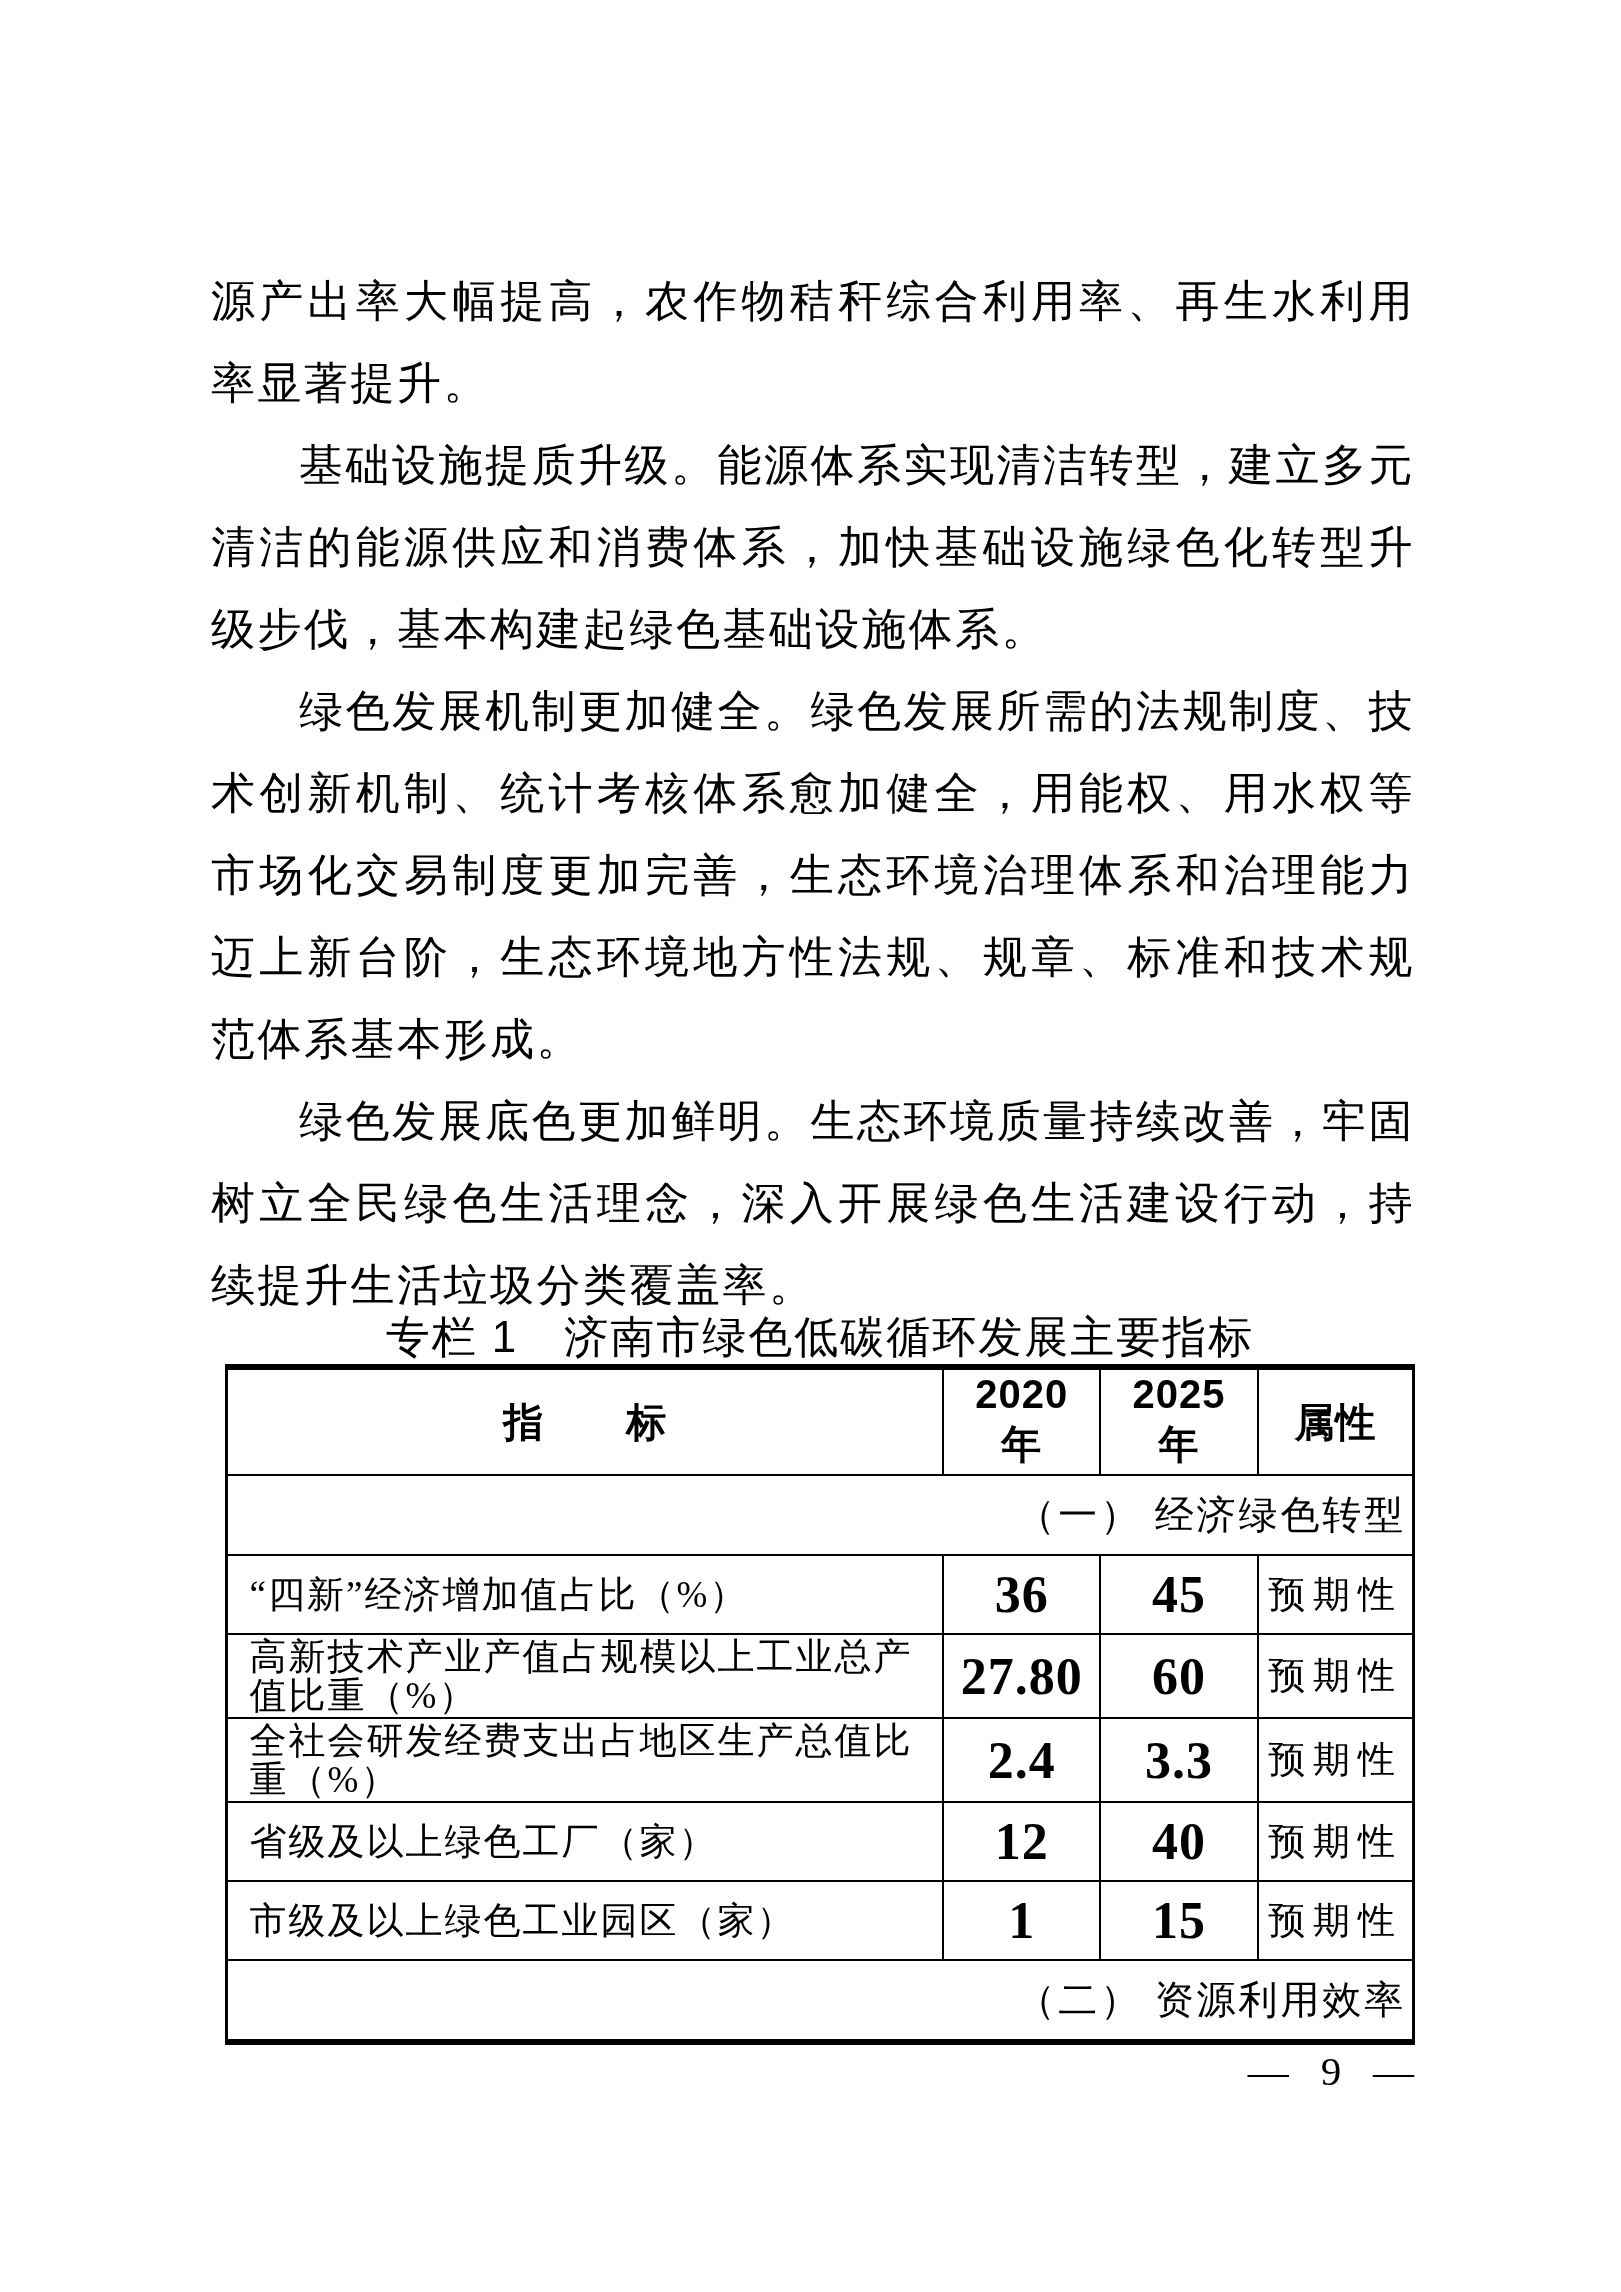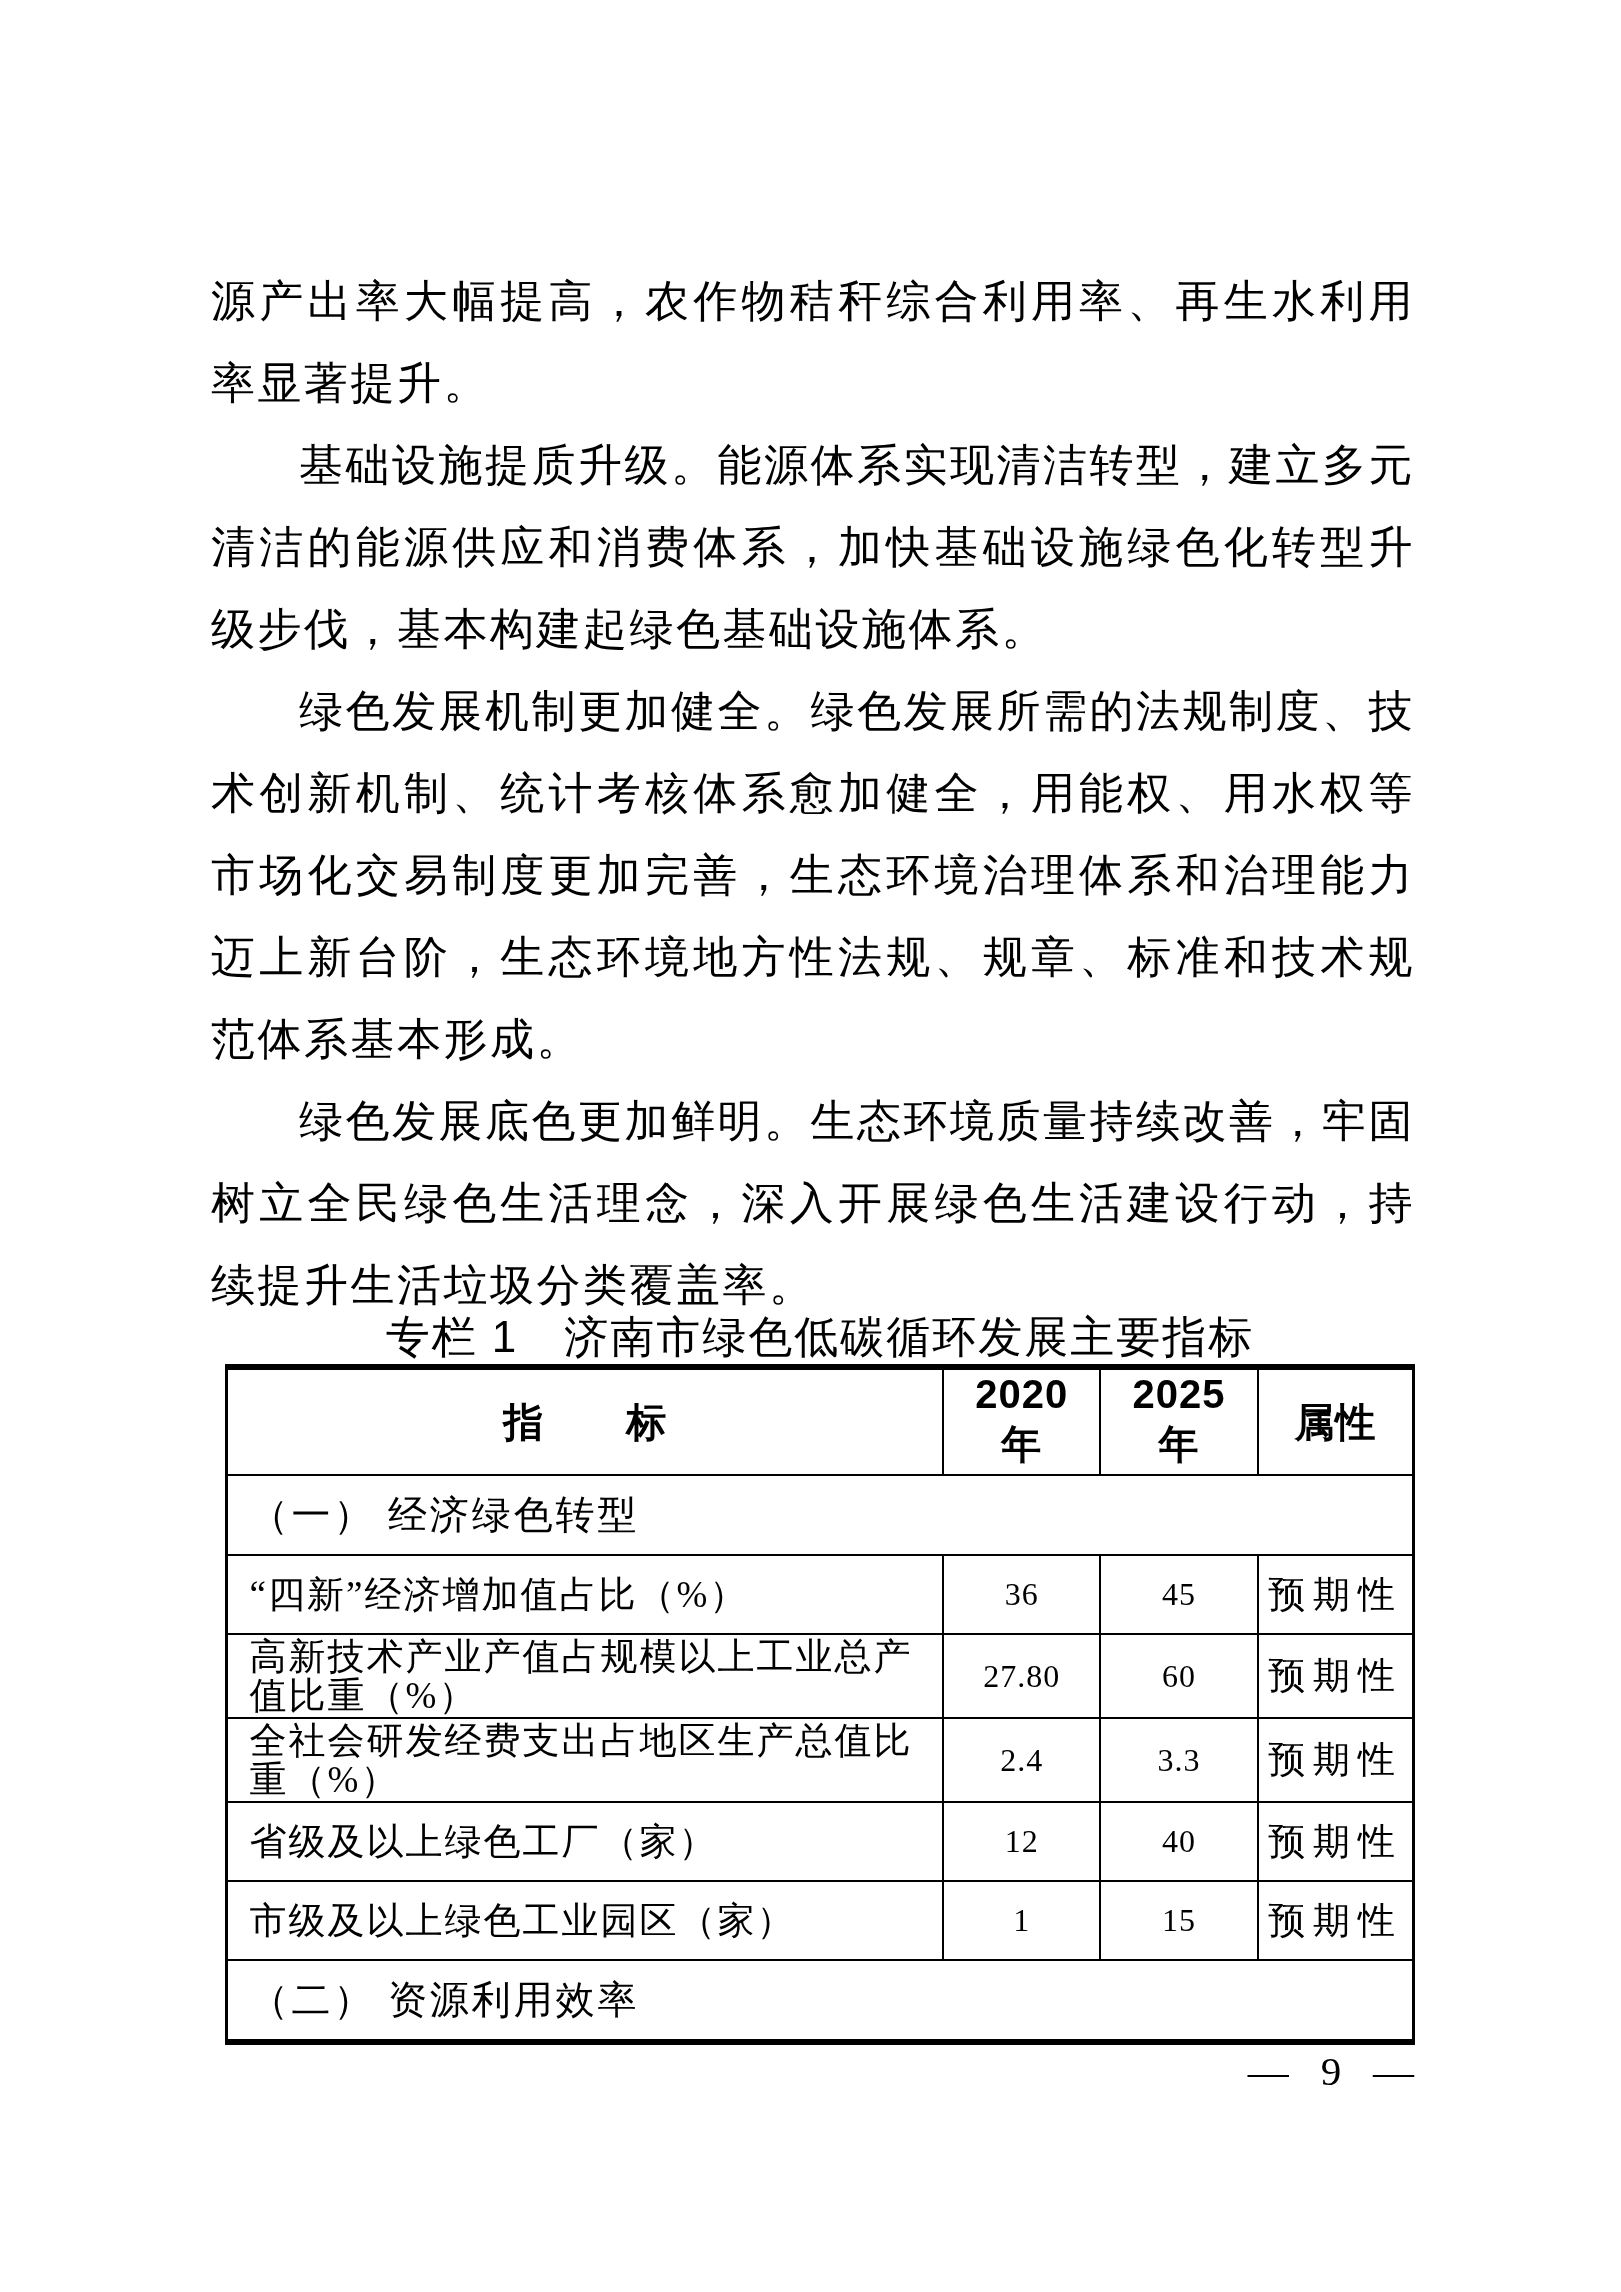--- a/index.html
+++ b/index.html
@@ -68,33 +68,34 @@
   .spec-table td { height: 73px; }
   .spec-table td.ind {
     font-size: 37px;
     letter-spacing: 2px;
     line-height: 39px;
     text-align: left;
     padding-left: 21.6px;
     padding-right: 7.8px;
   }
   .spec-table td.num {
-    font-size: 32px;
+    font-size: 52px;
     text-align: center;
     letter-spacing: 1px;
+    font-weight: bold;
   }
   .spec-table td.attr {
     font-size: 37px;
     text-align: center;
     letter-spacing: 7.8px;
   }
   .spec-table tr.section-row td {
     font-size: 39px;
     letter-spacing: 2.9px;
-    text-align: left;
+    text-align: right;
     padding-left: 21.6px;
     height: 74px;
   }
 
   
   .footer {
     position: absolute;
     left: 211px; top: 2047px; width: 1204px;
     text-align: right;
     font-size: 41px;

